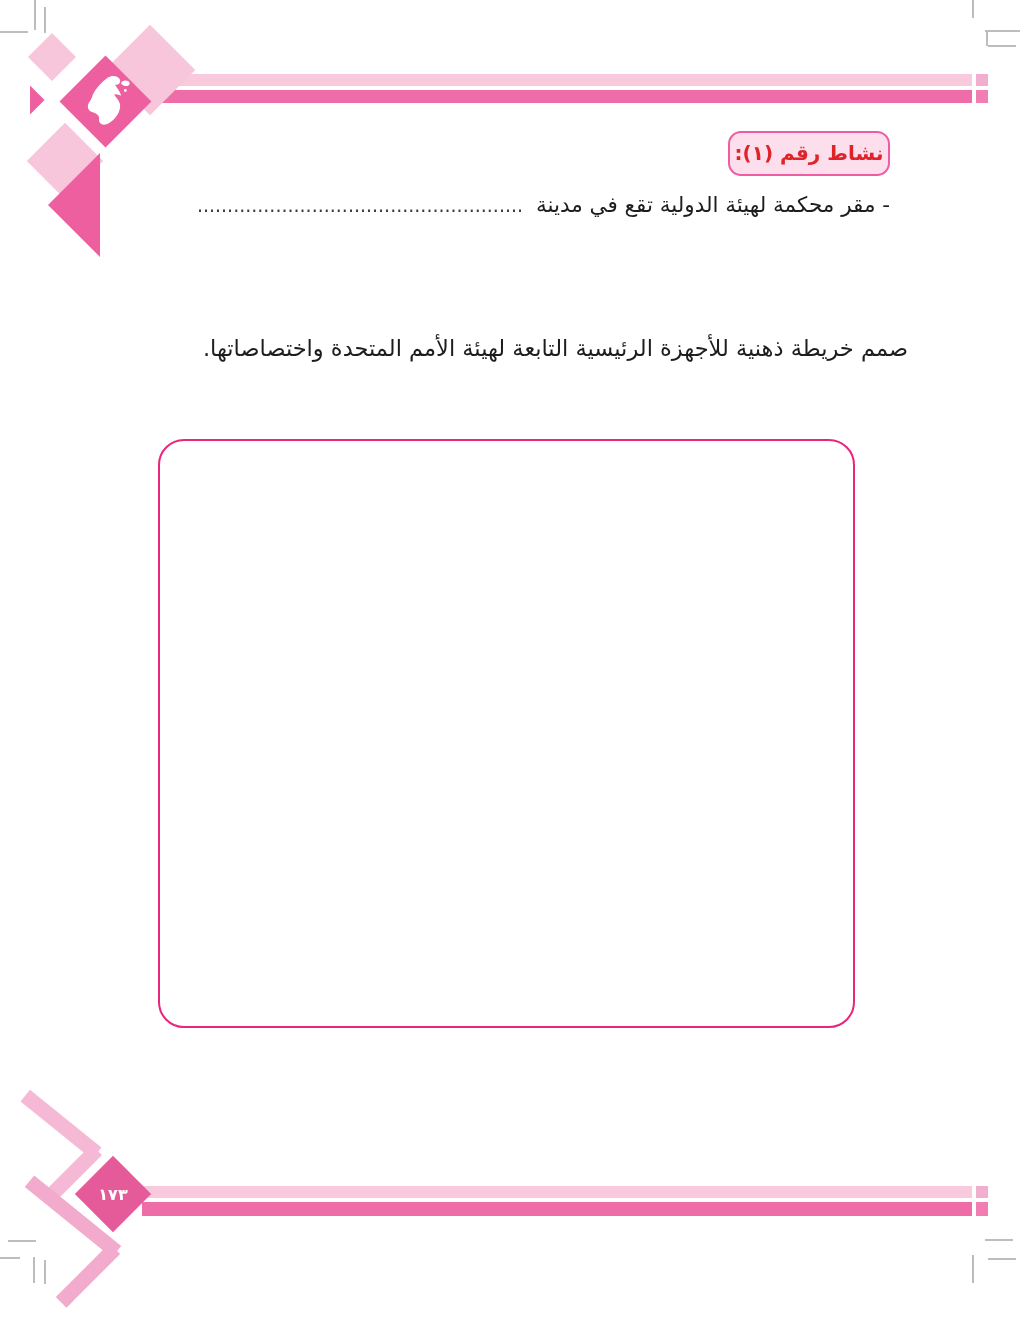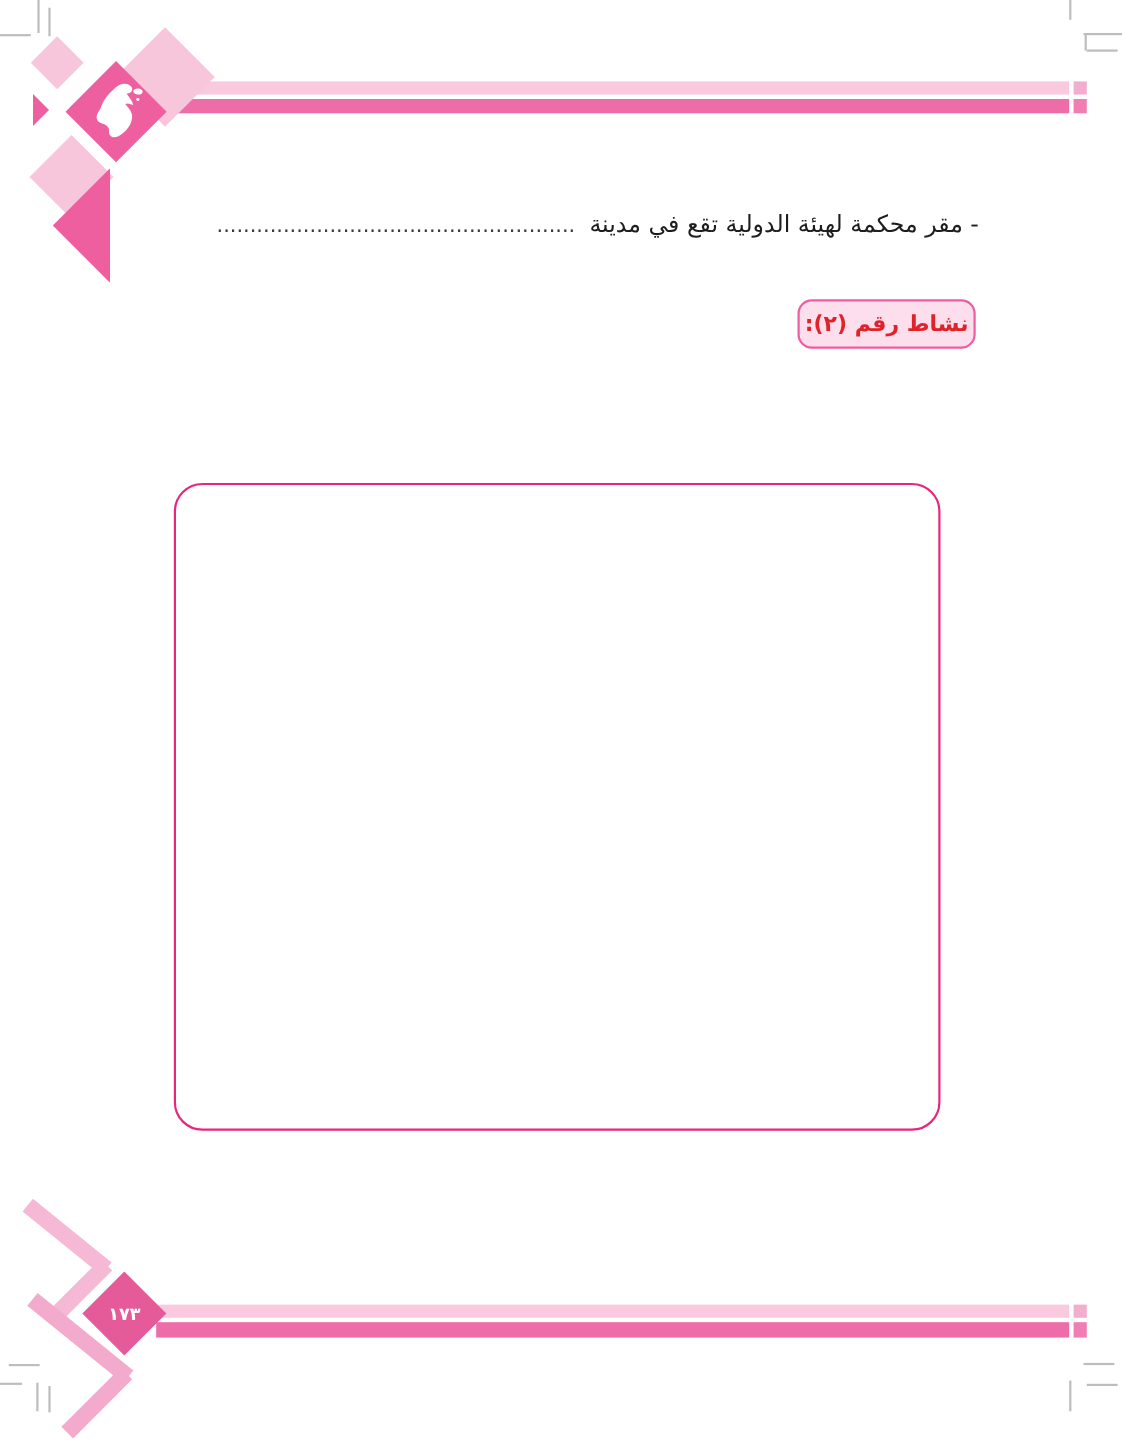--- a/index.html
+++ b/index.html
@@ -92,28 +92,29 @@
   <div class="diamond d-dark" style="left:73px;top:69px;width:65px;height:65px;">
     <div class="diamond-inner">
       <svg viewBox="0 0 60 64" width="54" height="58" style="transform:rotate(6deg);">
         <path fill="#ffffff" d="M29 5 C34 1 41 2 43 6 C44 9 42 12 38 12 C40 15 44 18 46 23 C43 23 41 21 38 23 C41 26 45 29 46 34 C47 41 43 49 37 54 C34 57 29 59 26 56 C23 53 26 50 22 47 C18 44 13 46 11 41 C9 36 13 33 14 28 C15 21 23 10 29 5 Z"></path>
         <path fill="#ffffff" d="M46 7 C49 5 54 6 54 9 C54 12 49 13 46 11 C44 10 44 8 46 7 Z"></path>
         <circle fill="#ffffff" cx="50" cy="17" r="1.6"></circle>
       </svg>
     </div>
   </div>
 
+  <div class="badge" style="left:728px;top:131px;">
+    <span>نشاط رقم (١):</span>
+  </div>
   <div class="qline" style="right:130px;top:192px;width:692px;">
     <span>- مقر محكمة لهيئة الدولية تقع في مدينة</span>
     <span class="dots">......................................................................</span>
   </div>
 
-  <div class="badge" style="left:725px;top:272px;">
-    <span>نشاط رقم (٢):</span>
-  </div>
+  <div class="instr" style="right:112px;top:335px;">صمم خريطة ذهنية للأجهزة الرئيسية التابعة لهيئة الأمم المتحدة واختصاصاتها.</div>
 
   <div class="mindmap-box"></div>
 
   <div class="bar bar-light" style="left:142px;top:1186px;width:830px;"></div>
   <div class="bar bar-dark" style="left:142px;top:1202px;width:830px;height:14px;"></div>
   <div class="bar" style="left:976px;top:1186px;width:12px;background:#f2aecf;"></div>
   <div class="bar" style="left:976px;top:1202px;width:12px;height:14px;background:#f07eb2;"></div>
 
   <div class="band band-c1" style="left:15px;top:1117px;width:92px;transform:rotate(39deg);"></div>
   <div class="band band-c1" style="left:37px;top:1167px;width:70px;transform:rotate(135deg);"></div>

